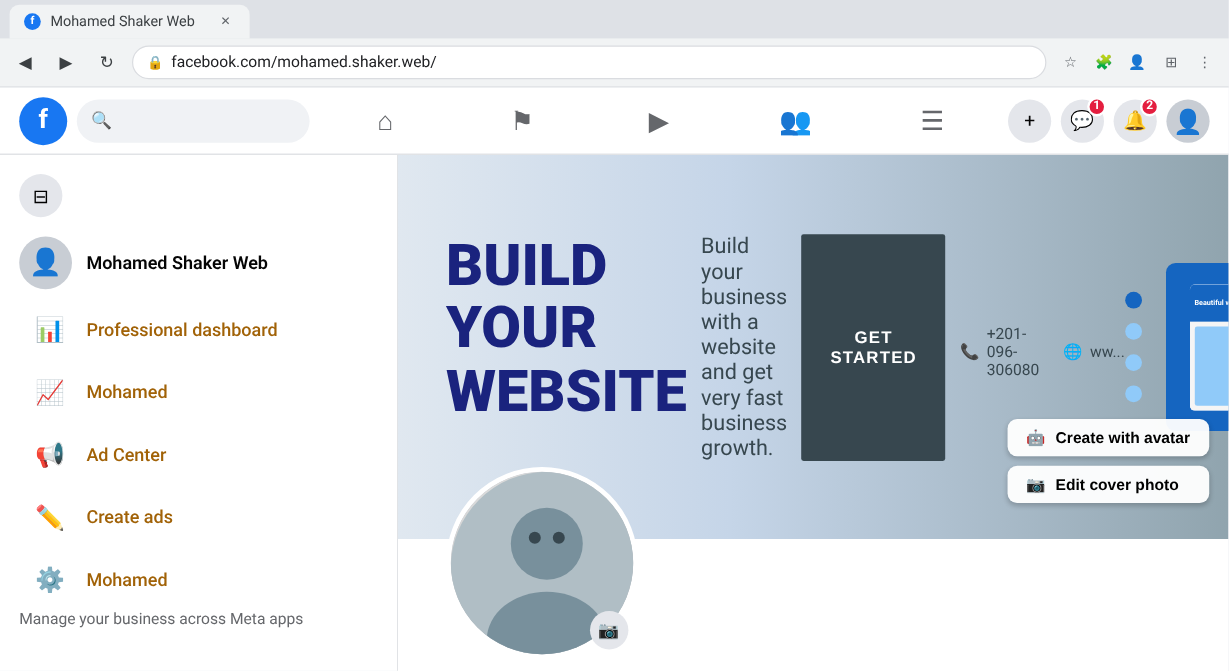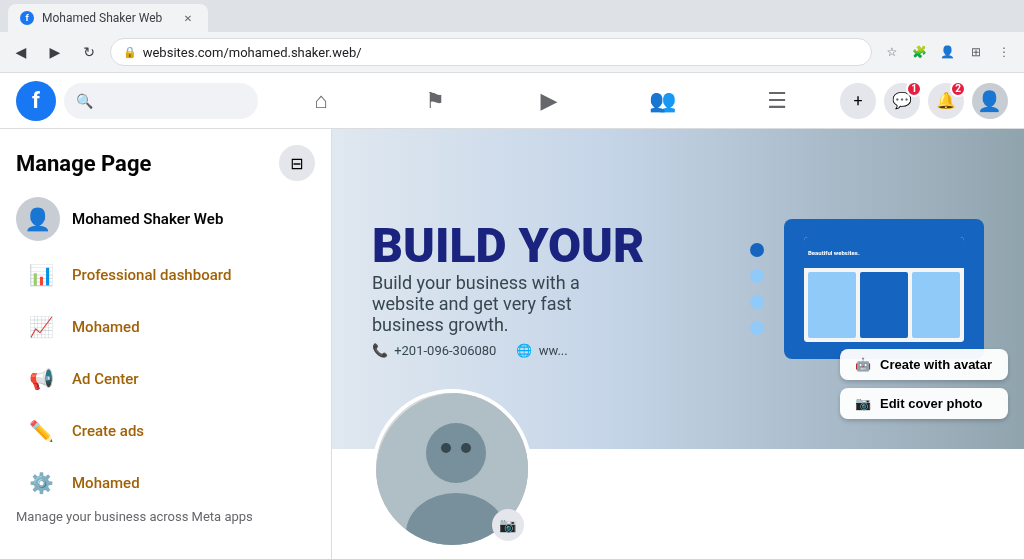--- a/index.html
+++ b/index.html
@@ -50,21 +50,21 @@
     .sidebar-menu-icon { width: 36px; height: 36px; display: flex; align-items: center; justify-content: center; font-size: 20px; color: #050505; flex-shrink: 0; }
     .sidebar-menu-label { font-size: 15px; font-weight: 500; color: #a16207; }
     .sidebar-section-header { display: flex; align-items: center; justify-content: space-between; padding: 16px 16px 4px 16px; }
     .sidebar-section-title { font-size: 17px; font-weight: 700; color: #050505; }
     .sidebar-section-desc { font-size: 13px; color: #65676b; padding: 0 16px 8px 16px; }
 
     
     .fb-content { flex: 1; overflow-y: auto; background: #f0f2f5; position: relative; }
     .cover-photo-area { position: relative; width: 100%; height: 320px; background: linear-gradient(135deg, #b0bec5 0%, #90a4ae 50%, #78909c 100%); overflow: hidden; }
     .cover-image-content { width: 100%; height: 100%; display: flex; align-items: center; justify-content: space-between; background: linear-gradient(to right, #e0e8f0 0%, #c5d5e8 40%, #90a4ae 100%); padding: 20px 40px; }
-    .cover-text-section { display: flex; flex-direction: column; }
+    .cover-text-section { display: flex; flex-direction: row; gap: 12px; }
     .cover-headline { font-size: 48px; font-weight: 900; color: #1a237e; line-height: 1.1; text-transform: uppercase; }
     .cover-btn { background: #37474f; color: white; border: none; padding: 12px 24px; font-size: 14px; font-weight: 700; cursor: pointer; border-radius: 2px; letter-spacing: 1px; width: fit-content; }
     .cover-contact { display: flex; align-items: center; gap: 20px; margin-top: 8px; }
     .cover-contact-item { display: flex; align-items: center; gap: 6px; font-size: 13px; color: #37474f; }
     .cover-right { display: flex; gap: 20px; align-items: center; }
     .cover-dots { display: flex; flex-direction: column; gap: 12px; }
     .cover-dot { width: 14px; height: 14px; border-radius: 50%; background: #1565c0; }
     .cover-device-mockup { width: 200px; height: 140px; background: #1565c0; border-radius: 8px; display: flex; align-items: center; justify-content: center; overflow: hidden; position: relative; }
     .cover-device-screen { background: white; width: 80%; height: 75%; border-radius: 4px; display: flex; flex-direction: column; overflow: hidden; }
     .cover-device-header { background: #1565c0; height: 30%; display: flex; align-items: center; padding: 4px; }
@@ -91,21 +91,21 @@
       <span class="tab-title">Mohamed Shaker Web</span>
       <span class="close-tab">✕</span>
     </div>
   </div>
   <div class="browser-address-bar">
     <button class="browser-nav-btn">◀</button>
     <button class="browser-nav-btn">▶</button>
     <button class="browser-nav-btn">↻</button>
     <div class="browser-url-bar">
       <span style="color:#5f6368; font-size:11px;">🔒</span>
-      <span class="browser-url-text">websites.com/mohamed.shaker.web/</span>
+      <span class="browser-url-text">facebook.com/mohamed.shaker.web/</span>
     </div>
     <div class="browser-actions">
       <button class="browser-action-btn">☆</button>
       <button class="browser-action-btn">🧩</button>
       <button class="browser-action-btn">👤</button>
       <button class="browser-action-btn">⊞</button>
       <button class="browser-action-btn">⋮</button>
     </div>
   </div>
 </div>
@@ -137,21 +137,20 @@
       <div class="fb-avatar-btn">
         <span style="font-size:20px;">👤</span>
       </div>
     </div>
   </div>
 
   <div class="fb-main">
 
     <div class="fb-sidebar">
       <div class="sidebar-header">
-        <span class="sidebar-title">Manage Page</span>
         <div class="sidebar-header-btn">⊟</div>
       </div>
       <div class="sidebar-page-item">
         <div class="sidebar-page-avatar">
           <span style="font-size:22px; color:#555;">👤</span>
         </div>
         <span class="sidebar-page-name">Mohamed Shaker Web</span>
       </div>
 
       <div class="sidebar-menu-item">
@@ -179,22 +178,24 @@
 
     </div>
 
     <div class="fb-content">
 
       <div class="cover-photo-area">
         <div class="cover-image-content">
           <div class="cover-text-section">
             <div class="cover-headline">
               <div>BUILD YOUR</div>
+              <div>WEBSITE</div>
             </div>
             <div style="font-size:18px; color:#37474f; max-width:260px;">Build your business with a website and get very fast business growth.</div>
+            <button class="cover-btn">GET STARTED</button>
             <div class="cover-contact">
               <div class="cover-contact-item">
                 <span>📞</span>
                 <span>+201-096-306080</span>
               </div>
               <div class="cover-contact-item">
                 <span>🌐</span>
                 <span>ww...</span>
               </div>
             </div>

